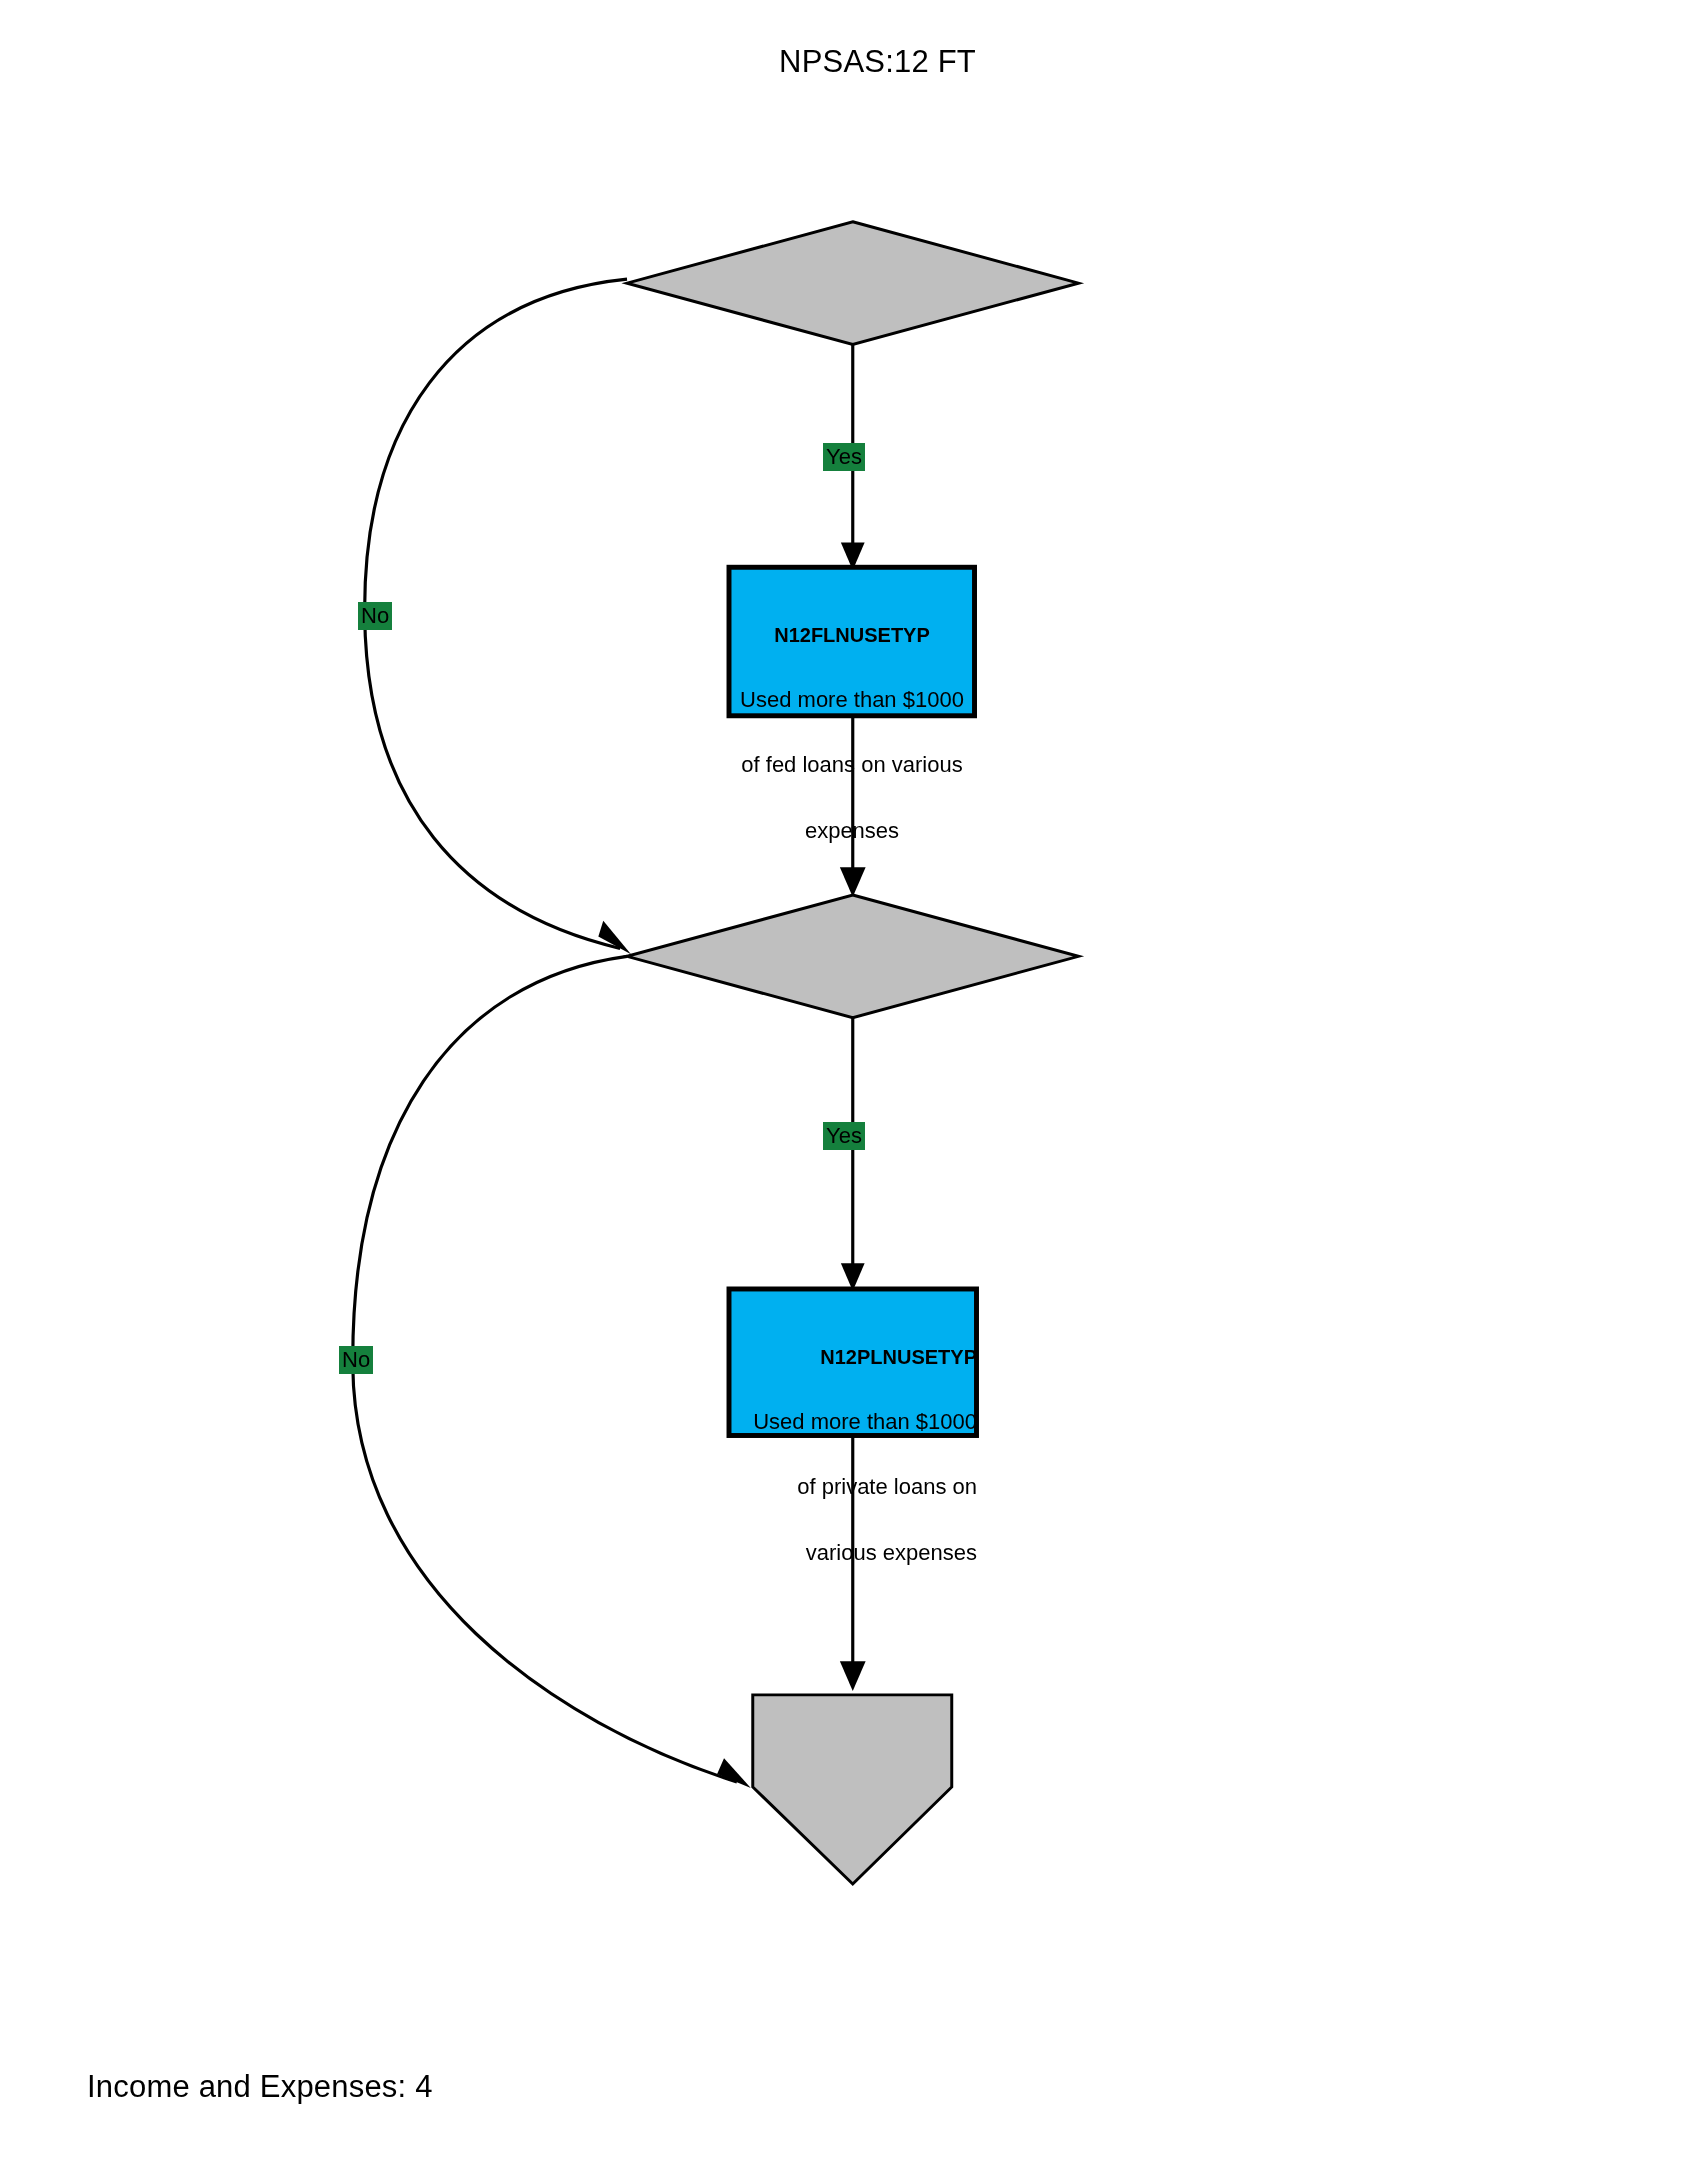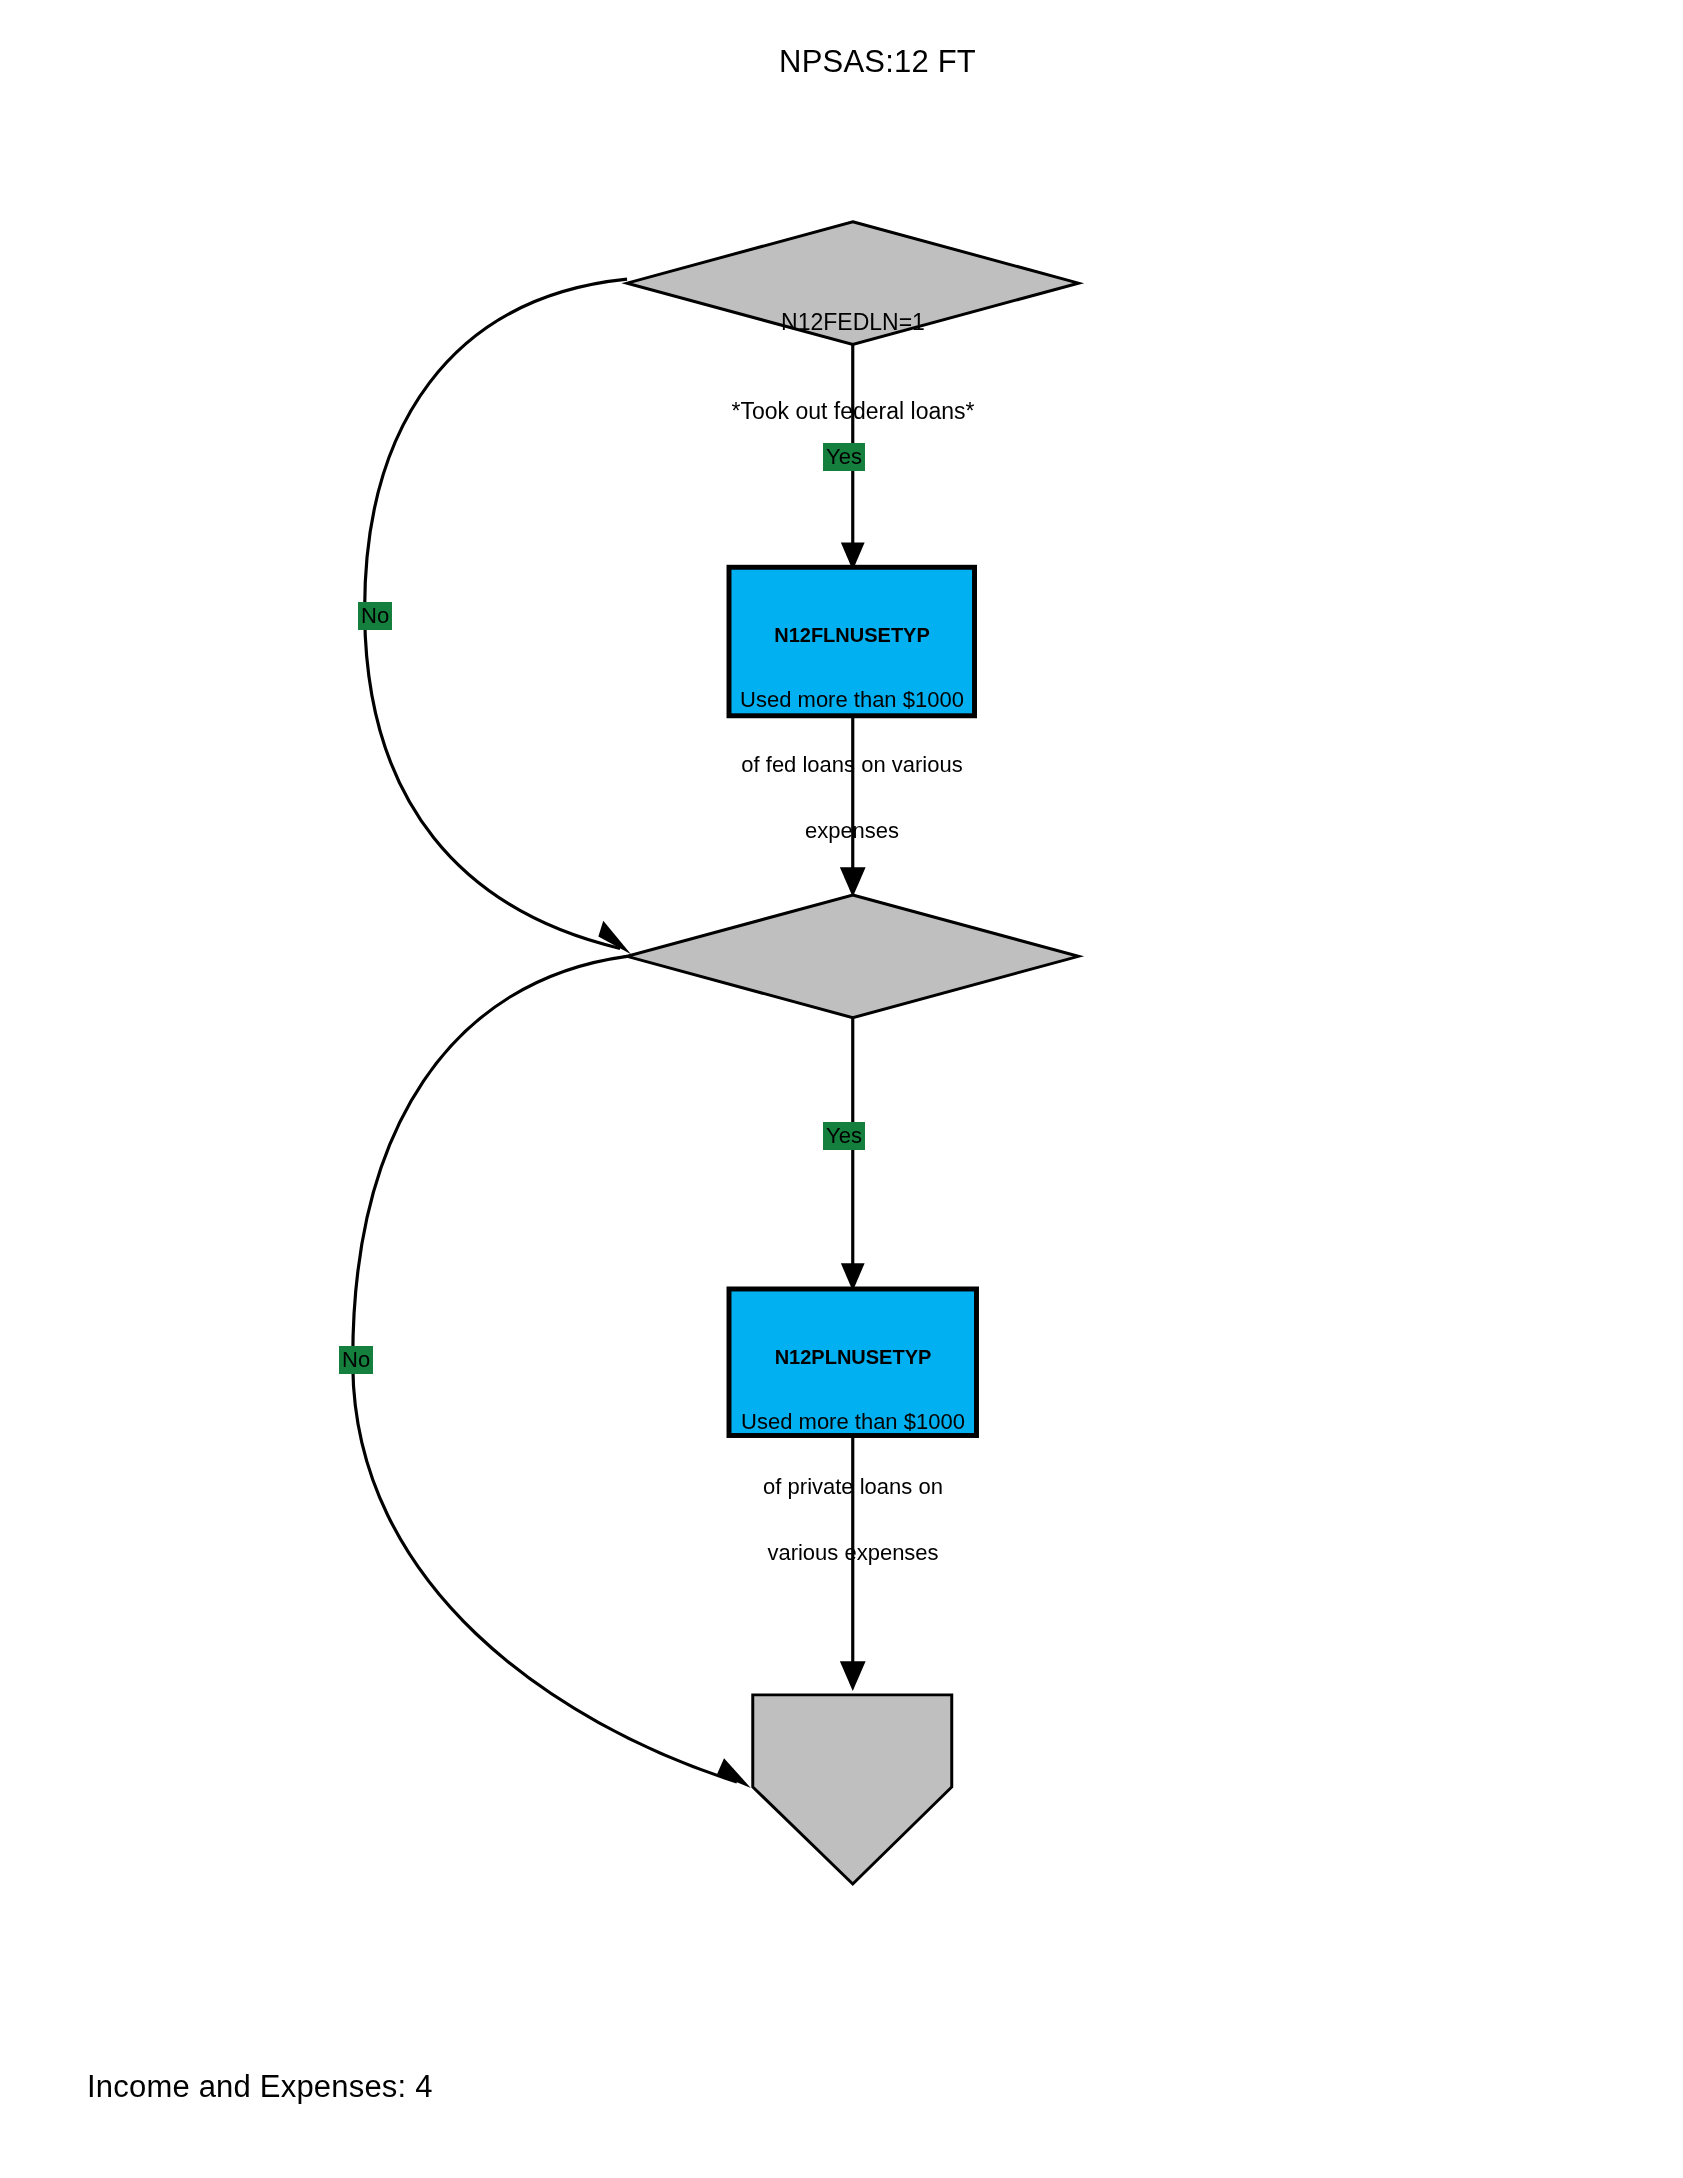--- a/index.html
+++ b/index.html
@@ -110,34 +110,30 @@
 
     <rect class="shape-fill-blue" x="700" y="573" width="248" height="150"></rect>
 
     <polygon class="shape-fill-gray" points="825,904 1053,966 825,1028 597,966"></polygon>
 
     <rect class="shape-fill-blue" x="700" y="1302" width="250" height="148"></rect>
 
     <polygon class="shape-fill-gray" points="724,1712 925,1712 925,1805 825,1903 724,1805"></polygon>
   </svg>
 
-  <div class="txt diamond-text" style="left:609px; top:248px; width:416px;">
-    <div>N12FEDLN=1</div>
-    <div>*Took out federal loans*</div>
-  </div>
 
   <div class="txt" style="left:693px; top:584px; width:246px;">
     <div class="box-title">N12FLNUSETYP</div>
     <div class="box-body">Used more than $1000</div>
     <div class="box-body">of fed loans on various</div>
     <div class="box-body">expenses</div>
   </div>
 
 
-  <div class="txt" style="left:693px; top:1306px; width:248px;">
+  <div class="txt" style="left:693px; top:1306px; width:248px;text-align:right;">
     <div class="box-title">N12PLNUSETYP</div>
     <div class="box-body">Used more than $1000</div>
     <div class="box-body">of private loans on</div>
     <div class="box-body">various expenses</div>
   </div>
 
 
   <div class="edge-label" style="left:787px; top:443px;">Yes</div>
   <div class="edge-label" style="left:322px; top:602px;">No</div>
   <div class="edge-label" style="left:787px; top:1122px;">Yes</div>

